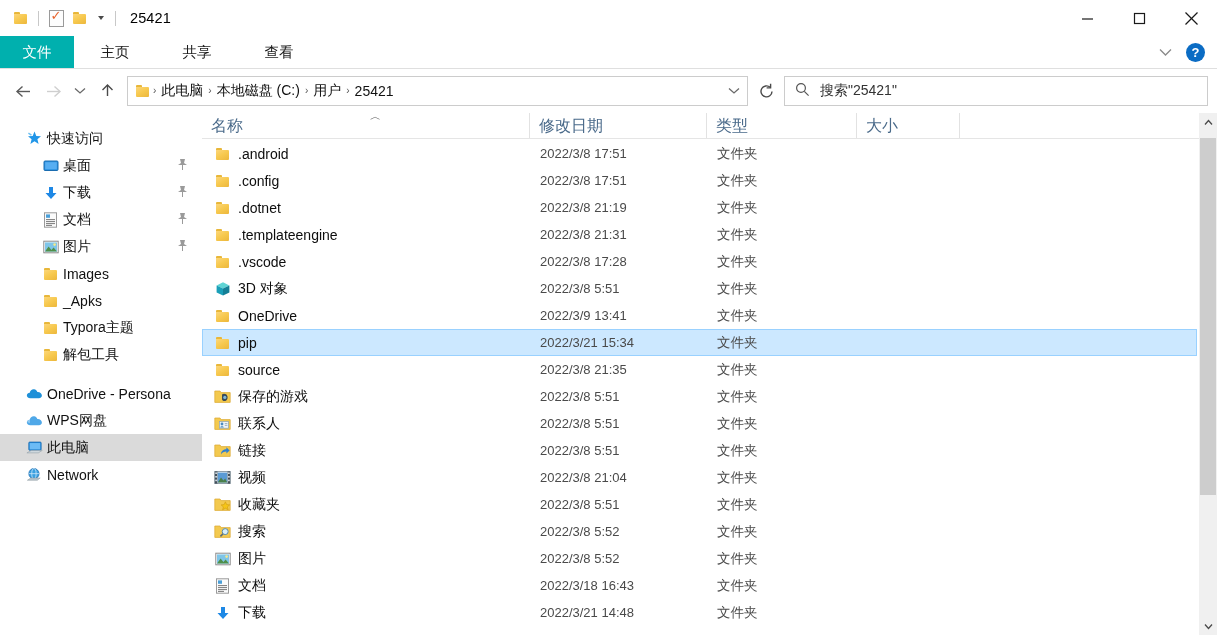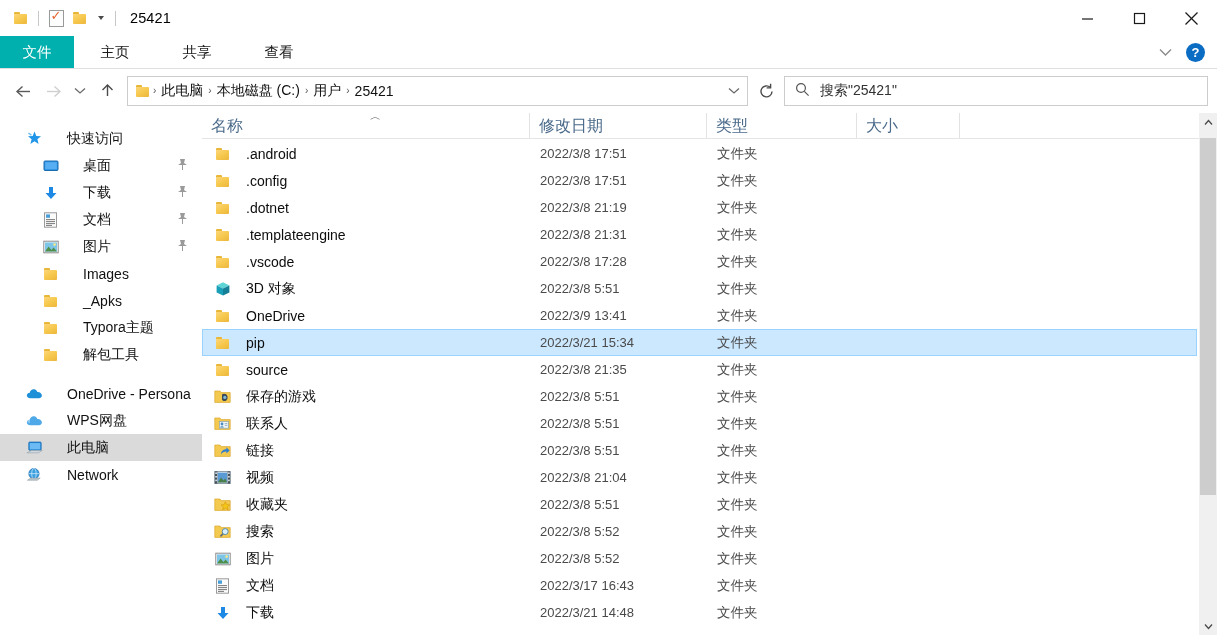--- a/index.html
+++ b/index.html
@@ -285,21 +285,21 @@
     align-items: center;
     padding-left: 26px;
     position: relative;
   }
   .nav-item.indent { padding-left: 42px; }
   .nav-item.root  { padding-left: 26px; }
   .nav-item.selected { background: #dadada; }
   .nav-label {
     font-size: 14px;
     color: #111111;
-    margin-left: 24px;
+    margin-left: 4px;
     white-space: nowrap;
   }
   .nav-icon {
     width: 17px;
     height: 17px;
     display: flex;
     align-items: center;
     justify-content: center;
     flex: 0 0 17px;
   }
@@ -373,21 +373,21 @@
     width: 328px;
     flex: 0 0 328px;
     display: flex;
     align-items: center;
     padding-left: 11px;
     box-sizing: border-box;
   }
   .cell-name .fname {
     font-size: 14px;
     color: #0d0d0d;
-    margin-left: 15px;
+    margin-left: 7px;
     white-space: nowrap;
   }
   .cell-date {
     width: 177px;
     flex: 0 0 177px;
     font-size: 13px;
     color: #4a4a4a;
     padding-left: 9px;
     box-sizing: border-box;
     white-space: nowrap;
@@ -955,21 +955,21 @@
                   <rect x="1.5" y="0.8" width="12" height="14.4" fill="#fbfbfb" stroke="#9a9a9a" stroke-width="1"></rect>
                   <rect x="3" y="2.4" width="4" height="3.4" fill="#4a9fd8"></rect>
                   <line x1="3" y1="7.6" x2="12" y2="7.6" stroke="#6a6a6a" stroke-width="0.9"></line>
                   <line x1="3" y1="9.6" x2="12" y2="9.6" stroke="#6a6a6a" stroke-width="0.9"></line>
                   <line x1="3" y1="11.6" x2="12" y2="11.6" stroke="#6a6a6a" stroke-width="0.9"></line>
                   <line x1="3" y1="13.4" x2="9" y2="13.4" stroke="#6a6a6a" stroke-width="0.9"></line>
                 </svg>
               </span>
               <span class="fname">文档</span>
             </div>
-            <div class="cell-date">2022/3/17 16:43</div>
+            <div class="cell-date">2022/3/18 16:43</div>
             <div class="cell-type">文件夹</div>
             <div class="cell-size"></div>
           </div>
           <div class="row">
             <div class="cell-name">
               <span class="ricon">
                 <svg width="16" height="16" viewBox="0 0 16 16">
                   <path d="M6 2 L10 2 L10 8 L13.5 8 L8 14 L2.5 8 L6 8 Z" fill="#1e88e5"></path>
                 </svg>
               </span>

